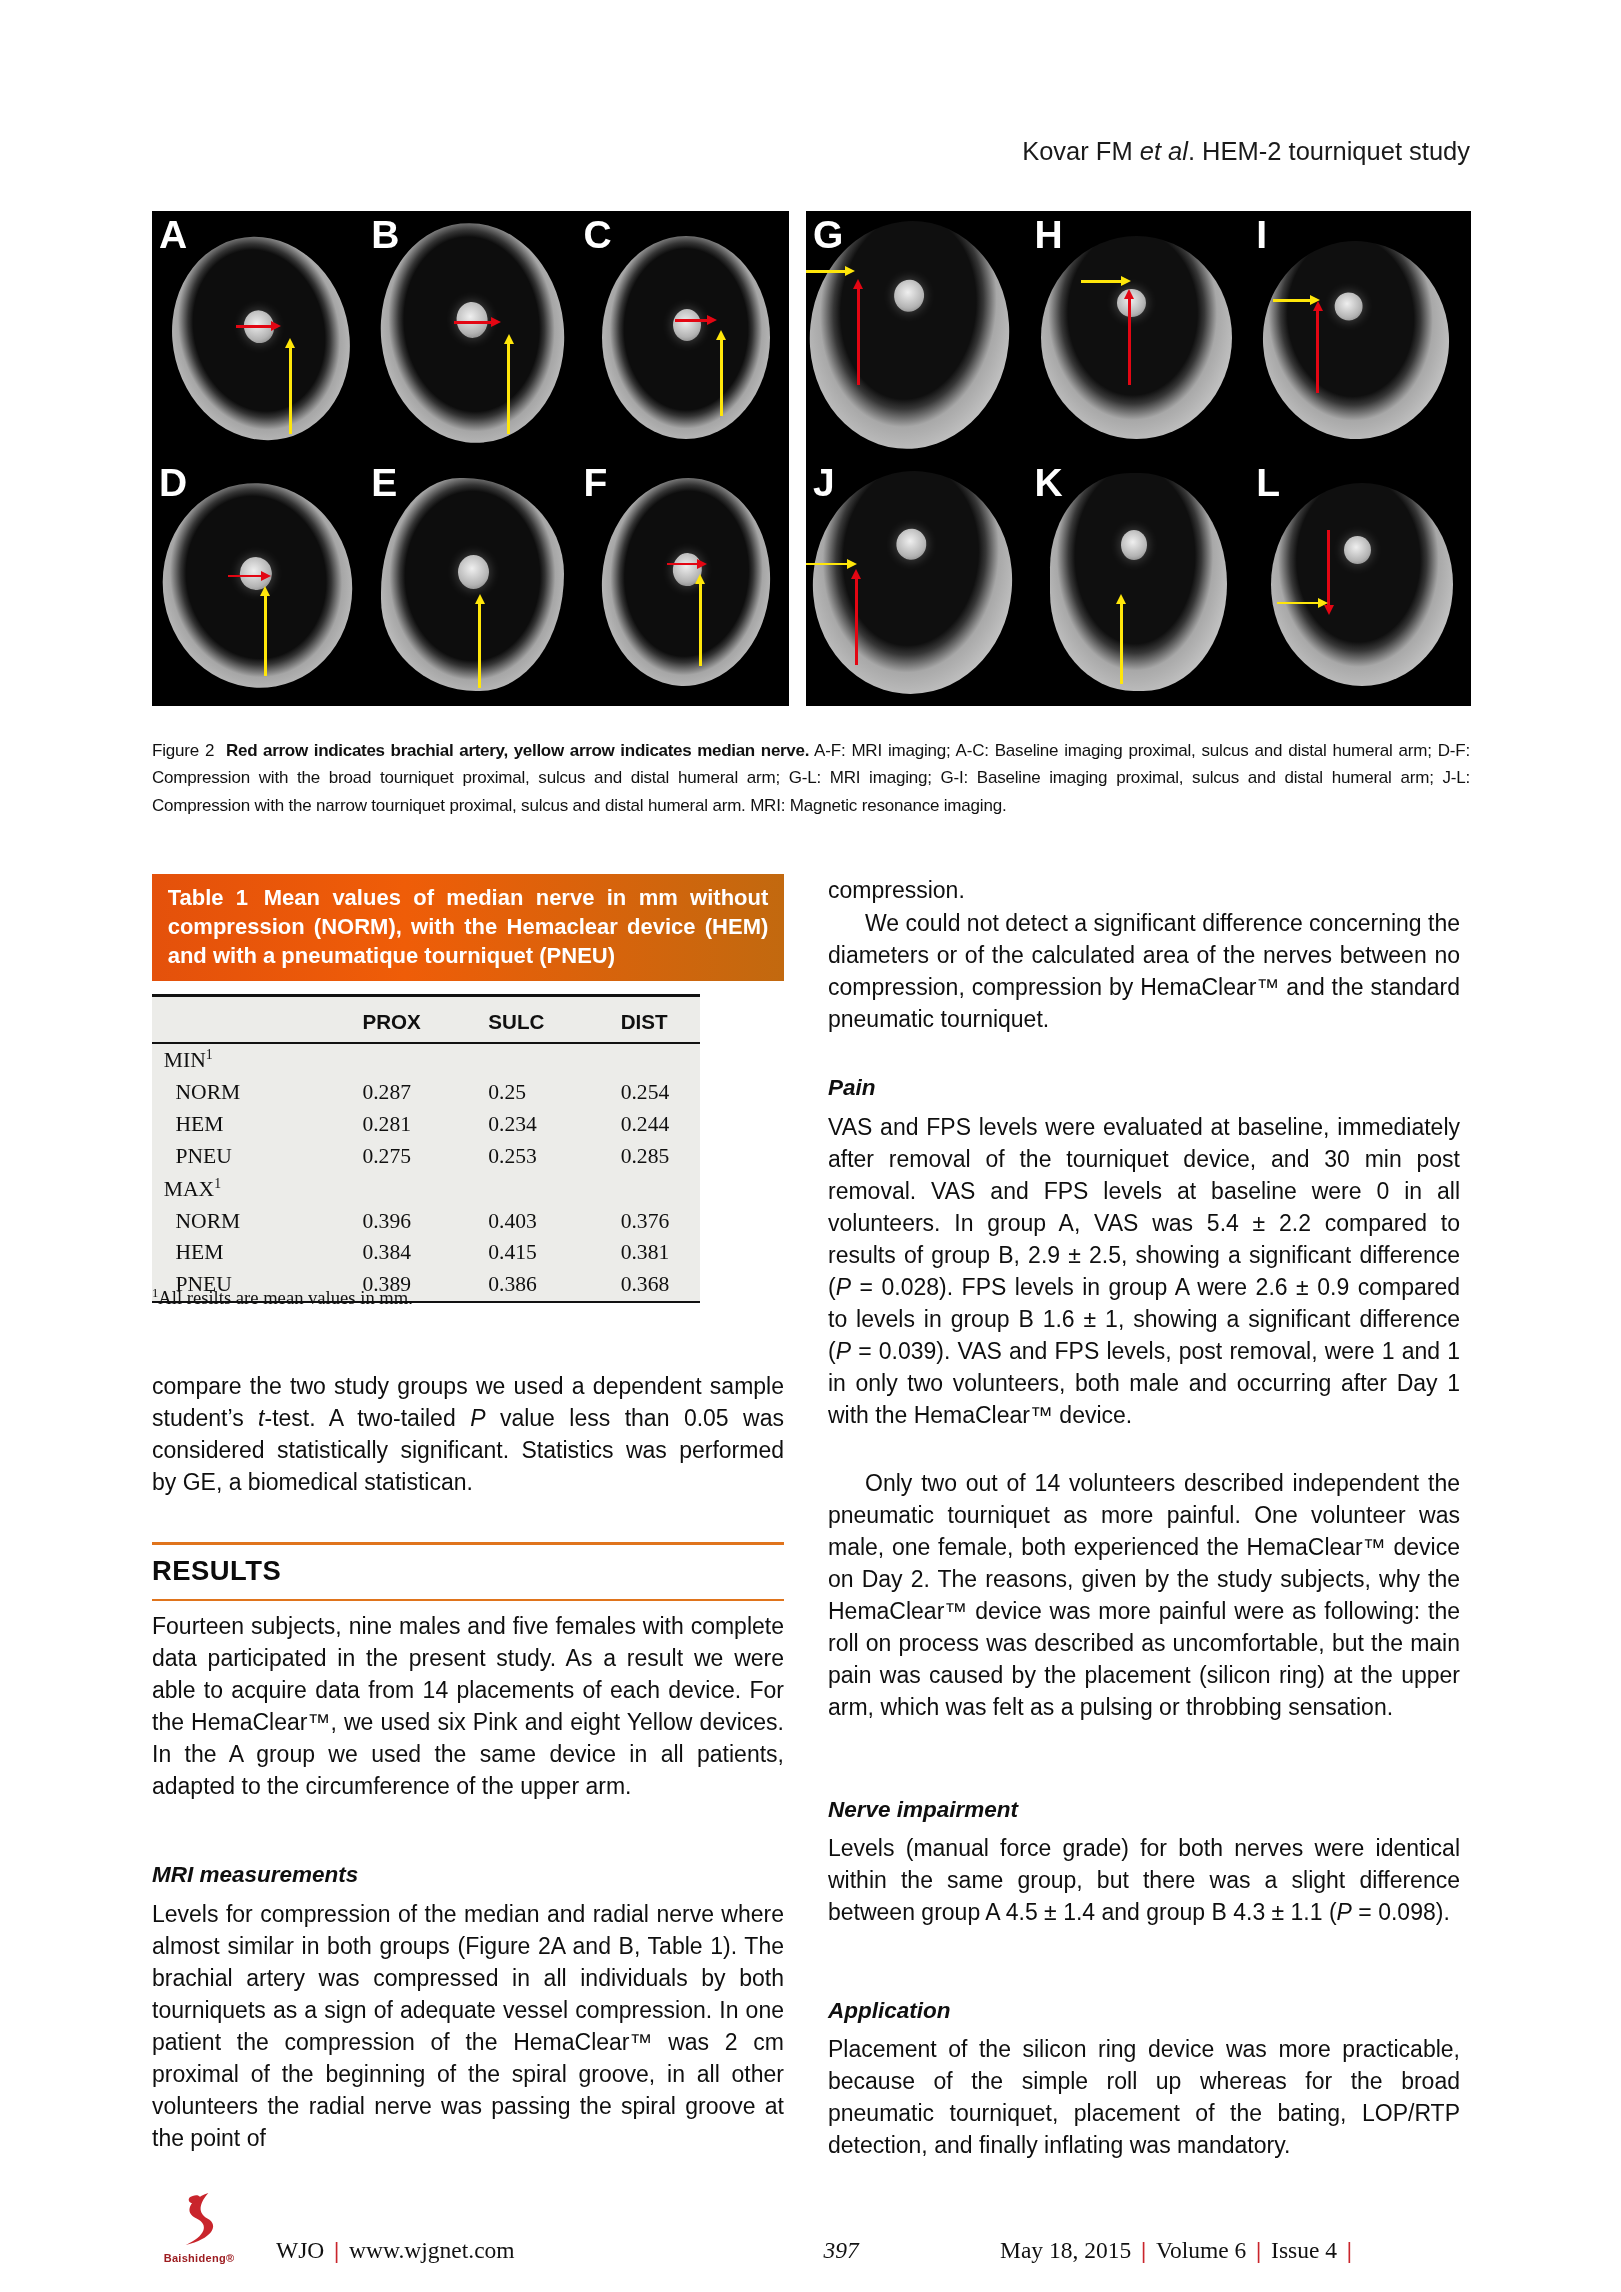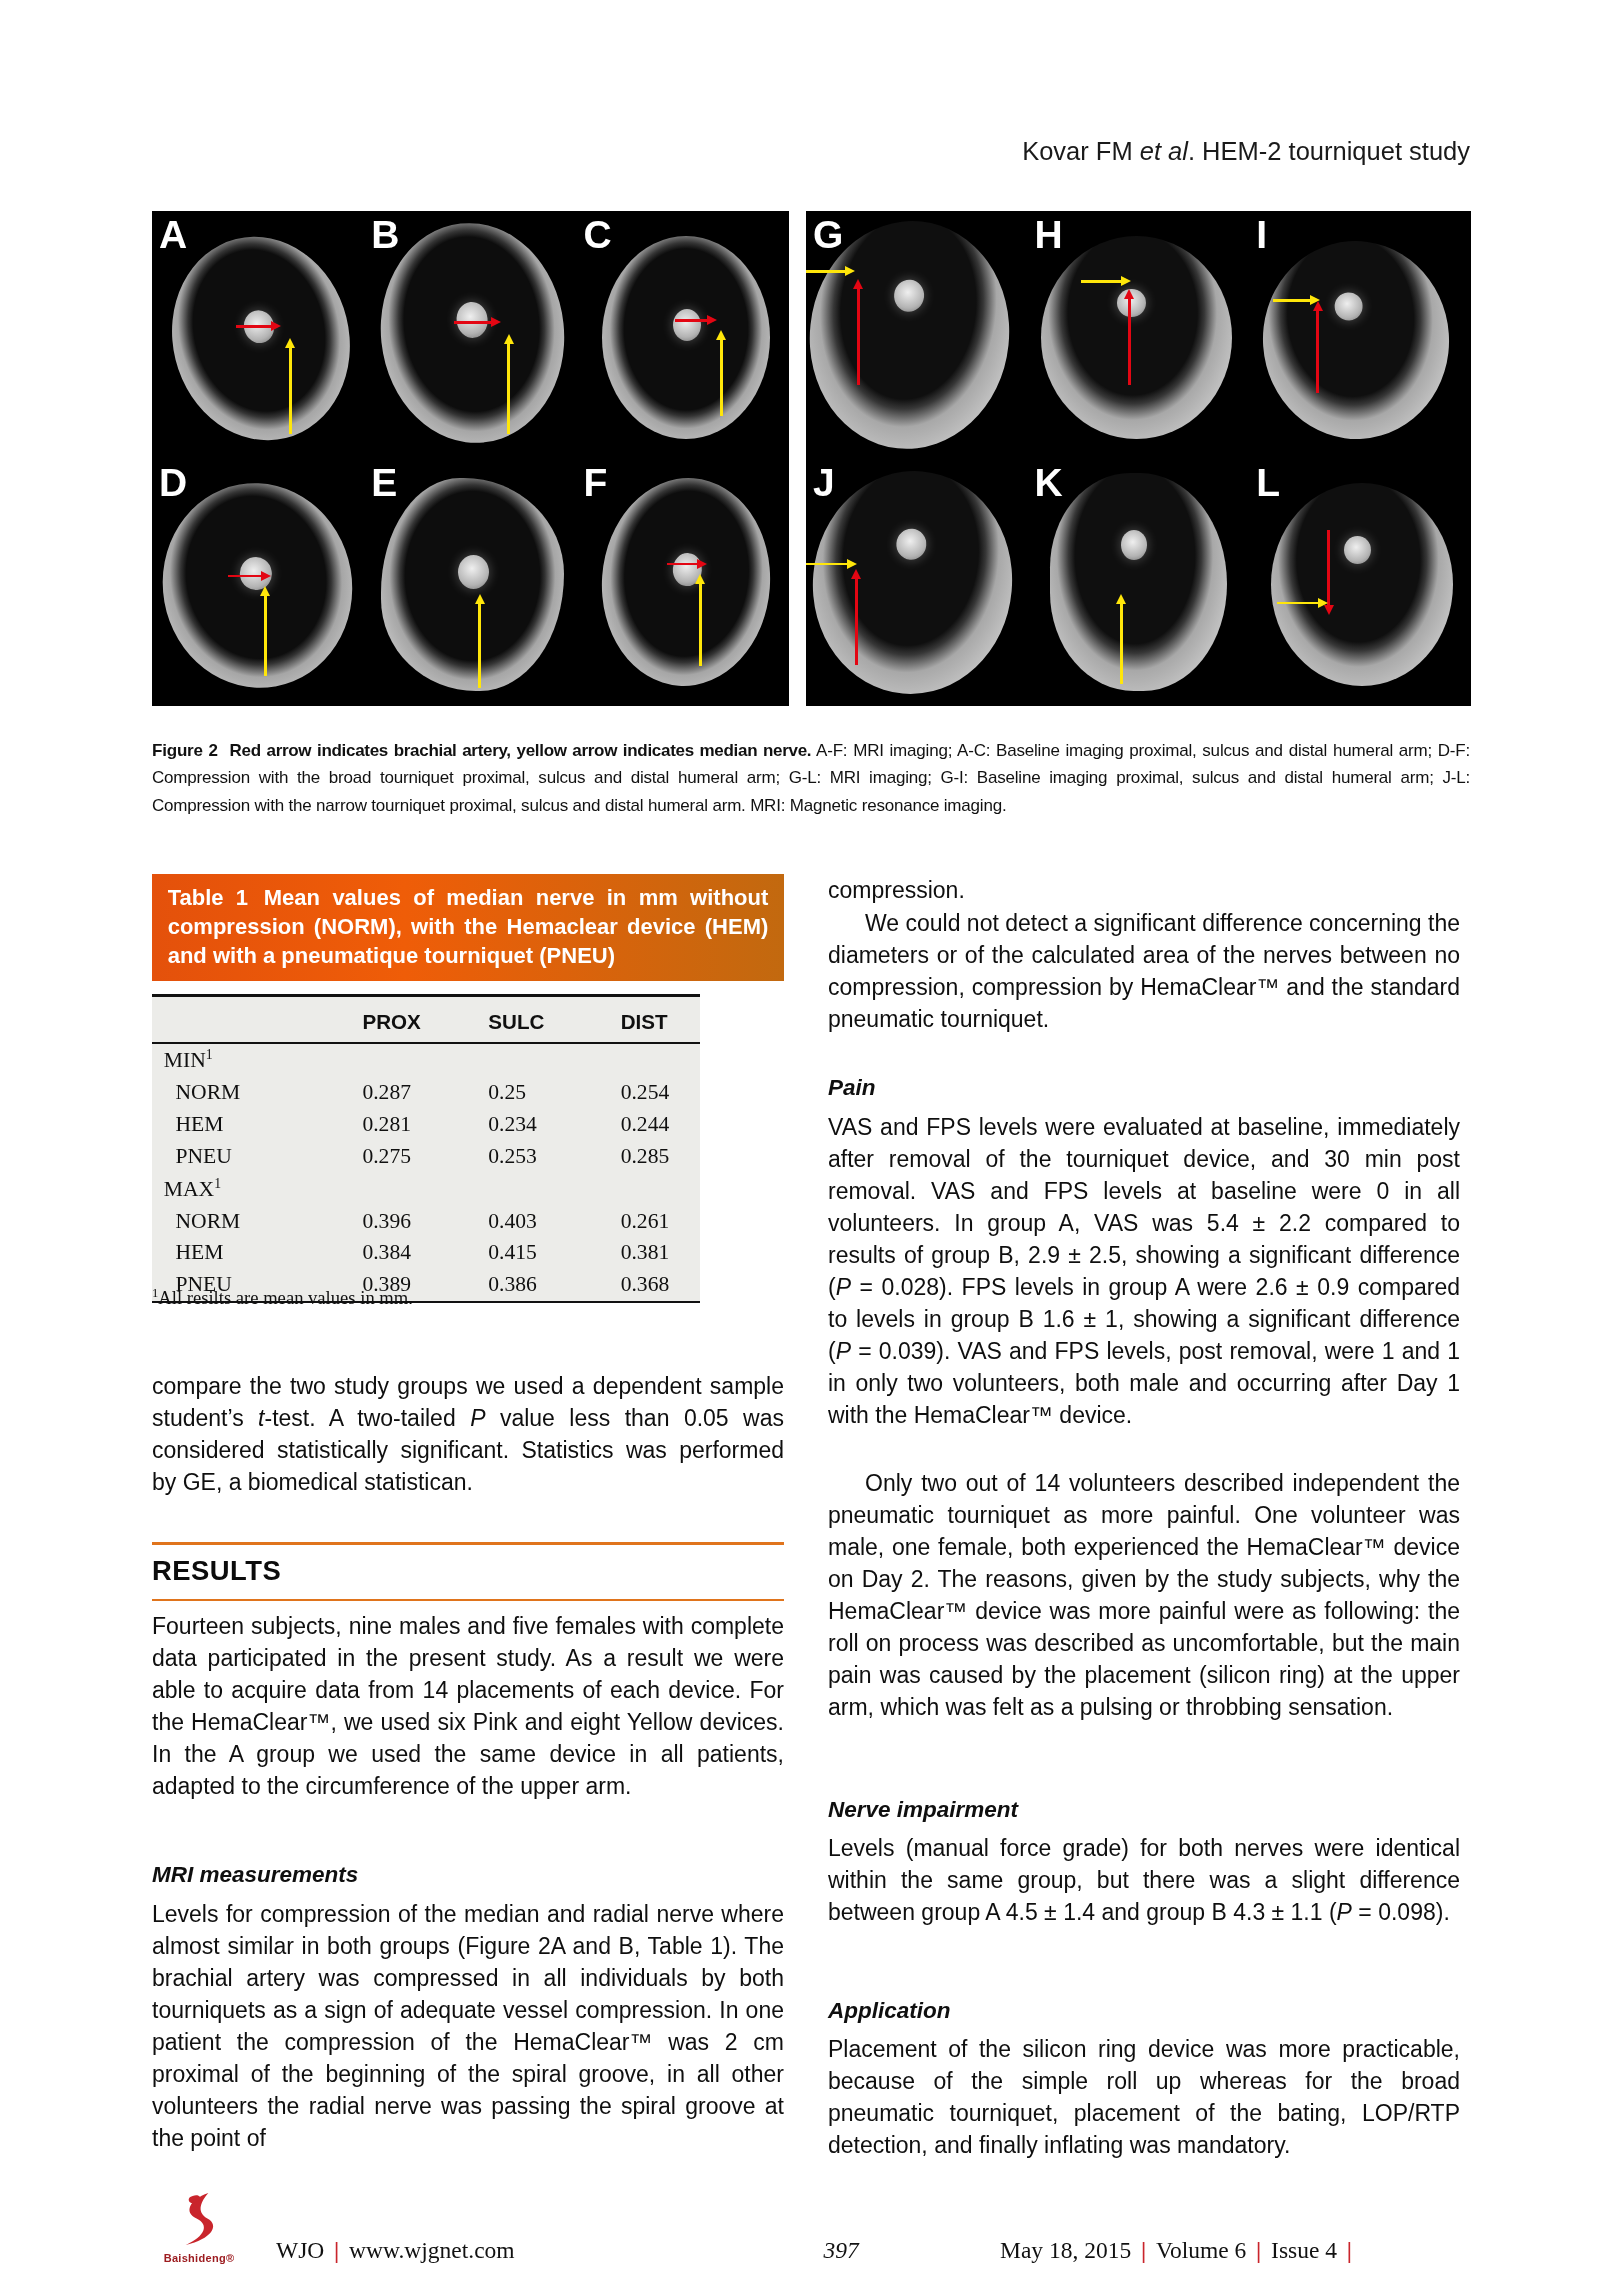--- a/index.html
+++ b/index.html
@@ -54,21 +54,21 @@
   .arr.u::after{content:"";position:absolute;top:-9.8px;left:50%;transform:translateX(-50%);
       border-bottom:10.8px solid currentColor;border-left:5.9px solid transparent;border-right:5.9px solid transparent;}
   .arr.d{width:2.9px;}
   .arr.d::after{content:"";position:absolute;bottom:-9.8px;left:50%;transform:translateX(-50%);
       border-top:10.8px solid currentColor;border-left:5.9px solid transparent;border-right:5.9px solid transparent;}
 
   
   .caption{position:absolute;left:152px;top:737px;width:1318px;font-size:17px;
            line-height:27.4px;text-align:justify;letter-spacing:-0.2px;color:#111;}
   .caption b{letter-spacing:-0.3px;}
-  .cap-label{font-weight:bold;margin-right:11.8px;}
+  .cap-label{font-weight:normal;margin-right:11.8px;}
 
   
   .colL{left:152px;width:632px;}
   .colR{left:828px;width:632px;}
   .abs{position:absolute;}
   .body-p{font-size:23px;line-height:32px;text-align:justify;color:#0f0f0f;}
   .indent{text-indent:37px;}
   .subhead{font-size:22.5px;font-weight:bold;font-style:italic;color:#0f0f0f;}
 
   
@@ -259,21 +259,21 @@
         <tr>
           <td class="rowlab"><span>MAX</span><sup>1</sup></td>
           <td></td>
           <td></td>
           <td></td>
         </tr>
         <tr class="sub">
           <td class="rowlab">NORM</td>
           <td>0.396</td>
           <td>0.403</td>
-          <td>0.261</td>
+          <td>0.376</td>
         </tr>
         <tr class="sub">
           <td class="rowlab">HEM</td>
           <td>0.384</td>
           <td>0.415</td>
           <td>0.381</td>
         </tr>
         <tr class="sub">
           <td class="rowlab">PNEU</td>
           <td>0.389</td>

